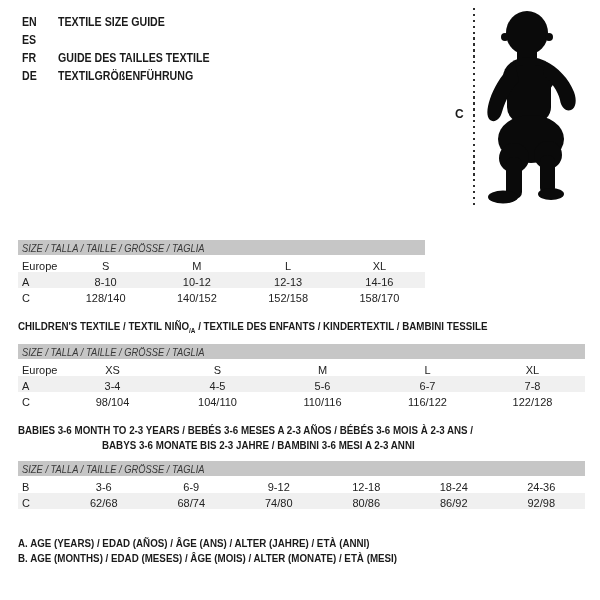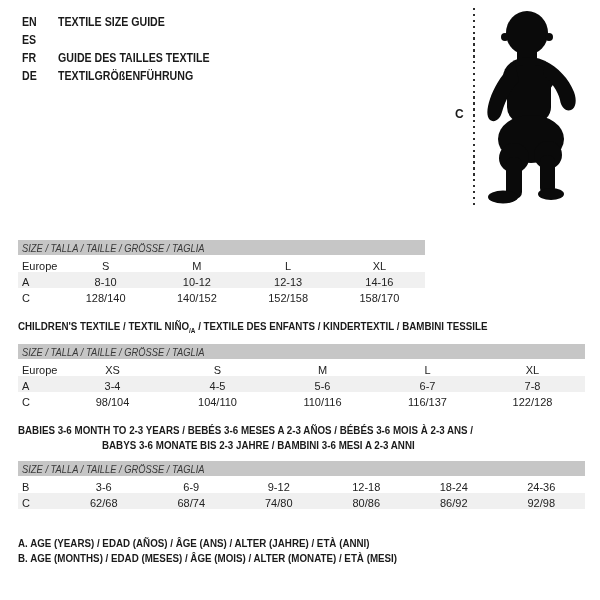--- a/index.html
+++ b/index.html
@@ -143,21 +143,21 @@
           <div class="td">4-5</div>
           <div class="td">5-6</div>
           <div class="td">6-7</div>
           <div class="td">7-8</div>
         </div>
         <div class="tr">
           <div class="td-label">C</div>
           <div class="td">98/104</div>
           <div class="td">104/110</div>
           <div class="td">110/116</div>
-          <div class="td">116/137</div>
+          <div class="td">116/122</div>
           <div class="td">122/128</div>
         </div>
       </div>
   </div>
 
   <div class="sec-title" id="title-babies">
     <div><span class="cond"><span>BABIES 3-6 MONTH TO 2-3 YEARS / BEBÉS 3-6 MESES A 2-3 AÑOS / BÉBÉS 3-6 MOIS À 2-3 ANS /</span></span></div>
     <div><span class="cond"><span>BABYS 3-6 MONATE BIS 2-3 JAHRE / BAMBINI 3-6 MESI A 2-3 ANNI</span></span></div>
   </div>
   <div class="tbl" id="table-babies">

